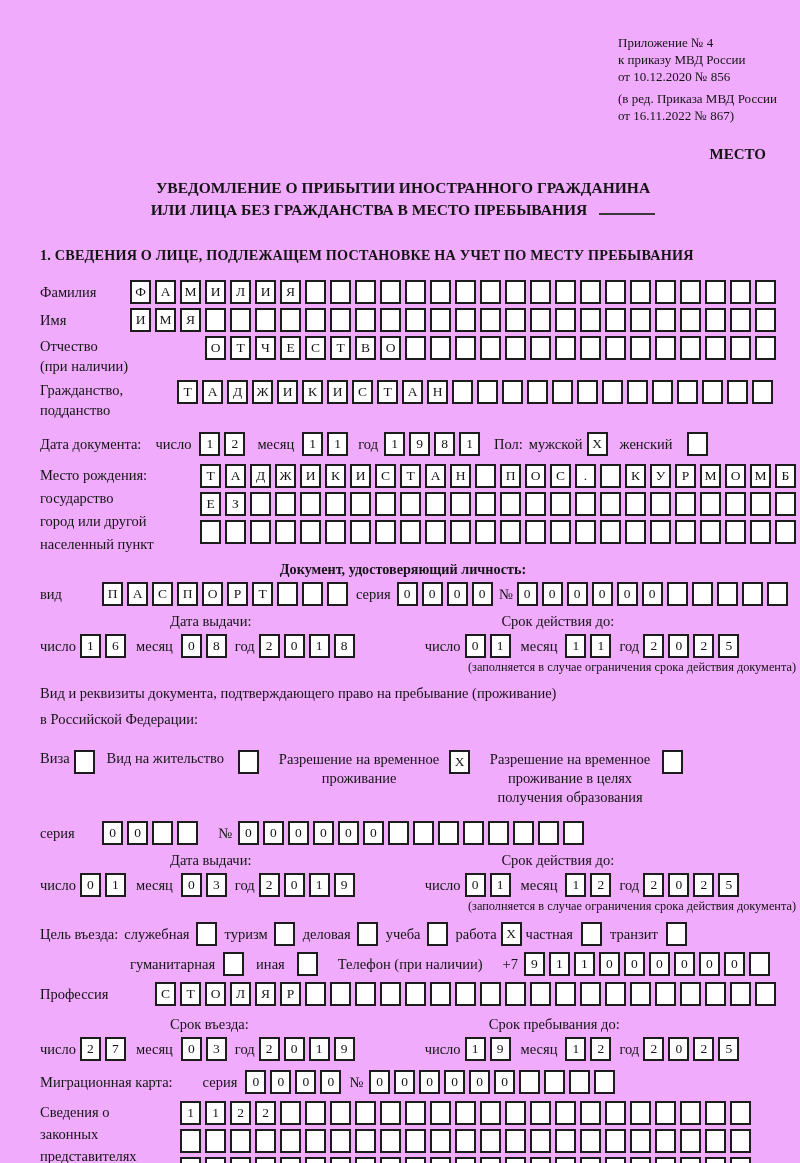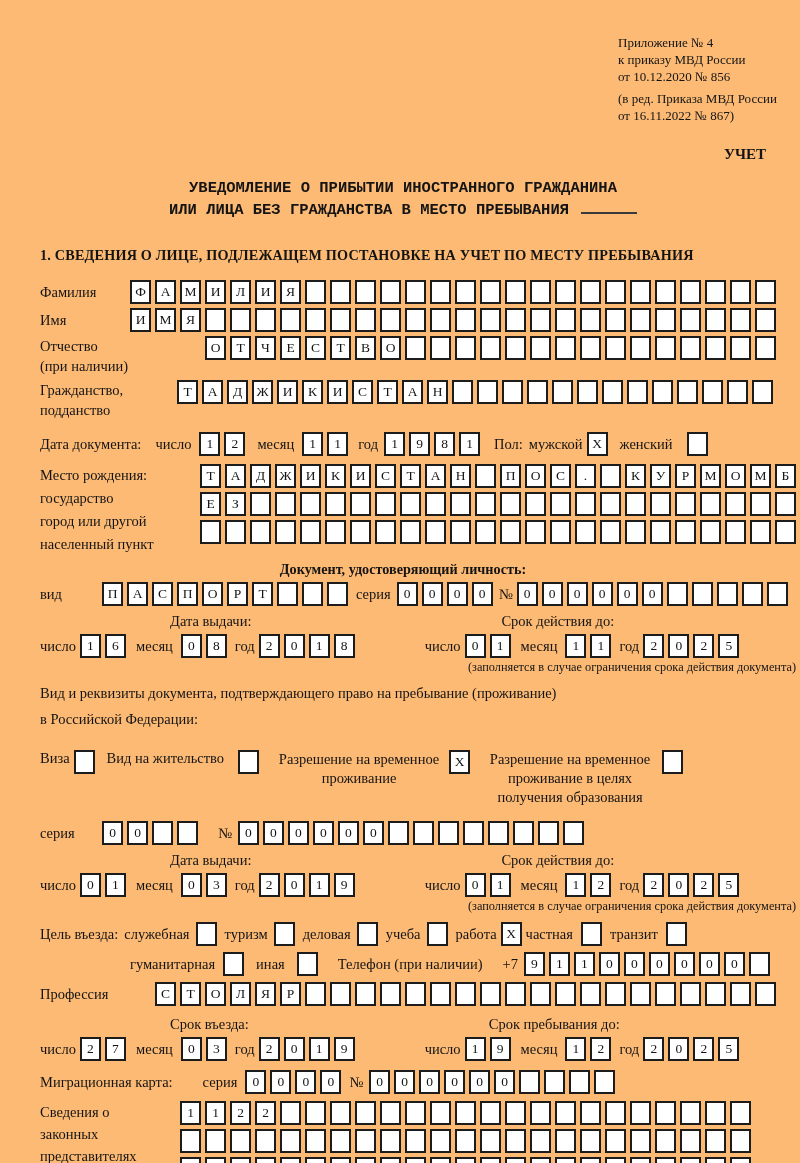--- a/index.html
+++ b/index.html
@@ -1,24 +1,24 @@
 <!DOCTYPE html>
 <html><head>
 <meta charset="utf-8">
 <style>
   html,body { margin:0; padding:0; background:#ffffff; }
   .page {
     position:relative; width:800px; height:1163px; box-sizing:border-box;
-    padding:34px 0 30px 40px; background:#fdba74; overflow:hidden;
+    padding:34px 0 30px 40px; background:#f0abfc; overflow:hidden;
     font-family:"Liberation Serif","DejaVu Serif",serif; font-size:14.5px; color:#141414;
   }
   .appendix { margin-left:578px; width:186px; font-size:13px; line-height:17px; }
   .appendix .amend { margin-top:5px; }
   .forma { width:726px; text-align:right; font-weight:bold; margin-top:22px; font-size:15px; }
-  .title { width:726px; text-align:center; font-weight:bold; font-size:15.5px; line-height:22px; margin-top:14px;font-family:Liberation Mono, monospace; }
+  .title { width:726px; text-align:center; font-weight:bold; font-size:15.5px; line-height:22px; margin-top:14px; }
   .uline { display:inline-block; width:56px; border-bottom:2px solid #3a3a3a; margin-left:12px; }
   .sec-head { font-weight:bold; font-size:14.2px; margin-top:26px; letter-spacing:0.2px; }
 
   .row { display:flex; align-items:center; margin-top:4px; }
   .row.top { align-items:flex-start; }
   .lbl { flex:none; }
   .lbl2 { line-height:20px; flex:none; }
   .cells { display:inline-flex; gap:4px; flex:none; }
   .cell {
     width:17px; height:20px; border:2px solid #1c1c1c; flex:none;
@@ -40,21 +40,21 @@
 <div class="page">
 
   <div class="appendix">
     <div>Приложение № 4</div>
     <div>к приказу МВД России</div>
     <div>от 10.12.2020 № 856</div>
     <div class="amend">(в ред. Приказа МВД России</div>
     <div>от 16.11.2022 № 867)</div>
   </div>
 
-  <div class="forma">УЧЕТ</div>
+  <div class="forma">МЕСТО</div>
 
   <div class="title">
     <div>УВЕДОМЛЕНИЕ О ПРИБЫТИИ ИНОСТРАННОГО ГРАЖДАНИНА</div>
     <div><span>ИЛИ ЛИЦА БЕЗ ГРАЖДАНСТВА В МЕСТО ПРЕБЫВАНИЯ</span><span class="uline"></span></div>
   </div>
 
   <div class="sec-head">1. СВЕДЕНИЯ О ЛИЦЕ, ПОДЛЕЖАЩЕМ ПОСТАНОВКЕ НА УЧЕТ ПО МЕСТУ ПРЕБЫВАНИЯ</div>
 
   <div class="row" style="margin-top:16px">
     <span class="lbl w90">Фамилия</span>

